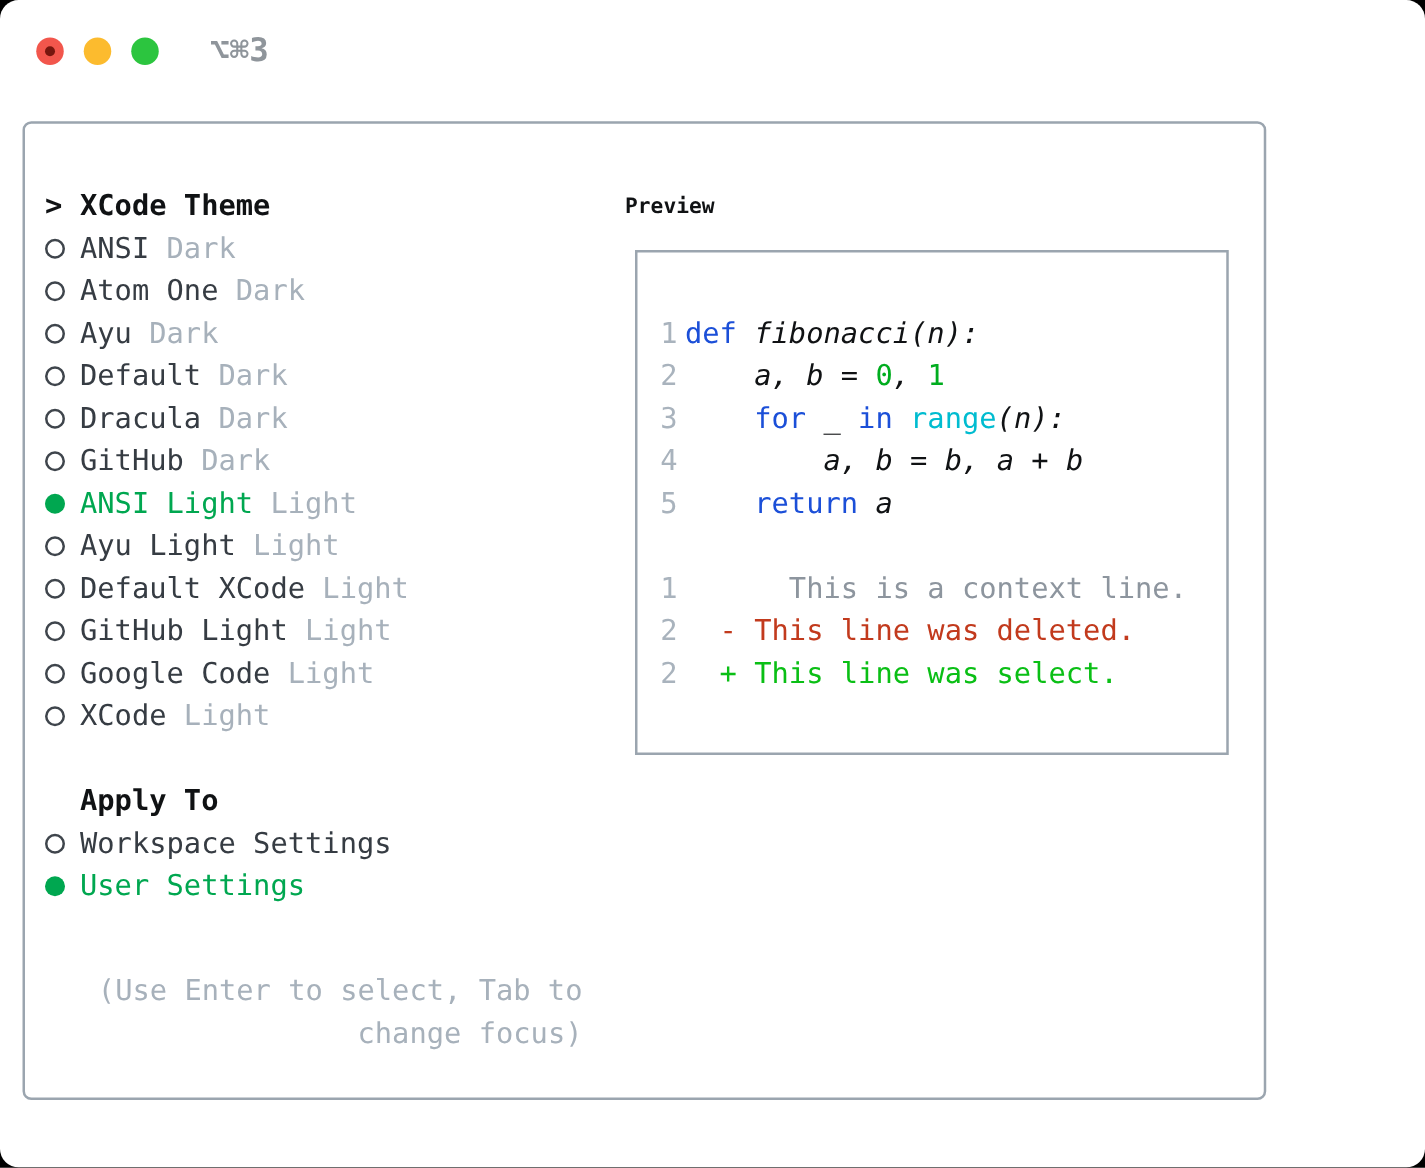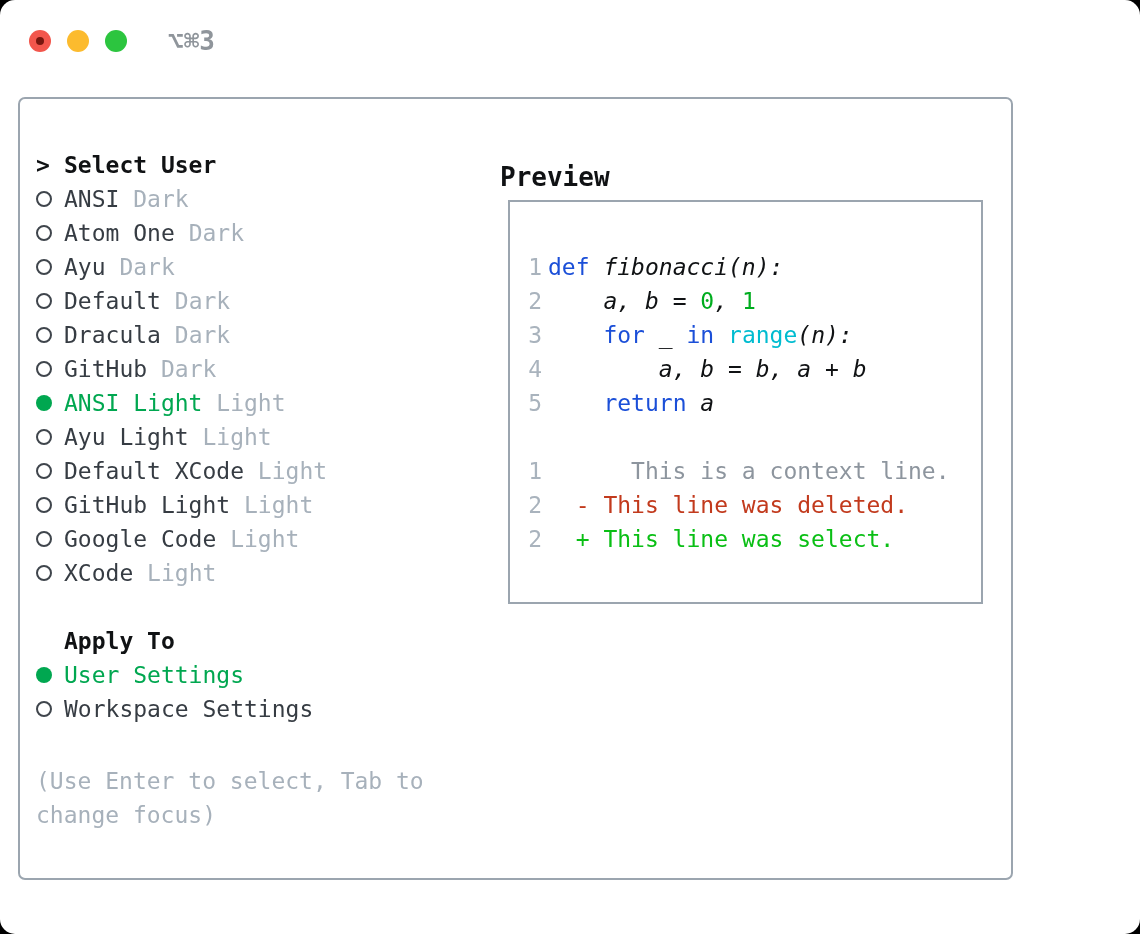--- a/index.html
+++ b/index.html
@@ -32,24 +32,24 @@
   .row{display:flex;align-items:center;height:34px;white-space:pre;}
   .row .glyph{width:28px;flex:none;display:flex;align-items:center;}
   .caret{font-weight:bold;color:var(--header-black);}
   .hdr{font-weight:bold;color:var(--header-black);}
   .radio{width:16px;height:16px;border-radius:50%;border:2px solid #3f454c;flex:none;}
   .radio.on{border:none;background:var(--accent-green);}
   .opt-name{color:var(--text-dark);}
   .opt-variant{color:var(--text-muted);}
   .sel .opt-name{color:var(--accent-green);}
   .spacer{height:34px;}
-  .hint{margin-top:4px;width:430px;line-height:34px;color:var(--text-muted);}
+  .hint{margin-top:16px;width:430px;line-height:34px;color:var(--text-muted);text-align:right;}
   
   .preview-label{position:absolute;left:480px;top:49px;height:34px;display:flex;align-items:center;
-    font-size:26px;font-weight:bold;color:var(--header-black);margin-top:12px;}
+    font-size:17px;font-weight:bold;color:var(--header-black);}
   .preview-box{position:absolute;left:488px;top:101px;width:475px;height:404px;
     border:2px solid var(--border-gray);padding:48px 0 0 18px;font-size:23px;}
   .pline{display:flex;align-items:center;height:34px;white-space:pre;}
   .ln{width:14px;flex:none;text-align:right;color:var(--line-number);margin-right:6px;}
   .code{color:var(--header-black);}
   .tok-keyword{color:var(--keyword-blue);}
   .tok-builtin{color:var(--builtin-cyan);}
   .tok-number{color:var(--number-green);}
   .tok-variable{font-style:italic;color:var(--header-black);}
   .tok-plain{color:var(--header-black);font-style:italic;}
@@ -69,21 +69,21 @@
     <span class="dot yellow"></span>
     <span class="dot green"></span>
     <span class="window-title">⌥⌘3</span>
   </div>
 
   <div class="main-box">
 
     <div class="left-col">
       <div class="row">
         <span class="glyph caret">&gt;</span>
-        <span class="hdr">Select User</span>
+        <span class="hdr">XCode Theme</span>
       </div>
       <div id="theme-list">
           <div class="row"><span class="glyph"><span class="radio"></span></span><span class="opt-name">ANSI</span><span class="opt-variant"> Dark</span></div>
           <div class="row"><span class="glyph"><span class="radio"></span></span><span class="opt-name">Atom One</span><span class="opt-variant"> Dark</span></div>
           <div class="row"><span class="glyph"><span class="radio"></span></span><span class="opt-name">Ayu</span><span class="opt-variant"> Dark</span></div>
           <div class="row"><span class="glyph"><span class="radio"></span></span><span class="opt-name">Default</span><span class="opt-variant"> Dark</span></div>
           <div class="row"><span class="glyph"><span class="radio"></span></span><span class="opt-name">Dracula</span><span class="opt-variant"> Dark</span></div>
           <div class="row"><span class="glyph"><span class="radio"></span></span><span class="opt-name">GitHub</span><span class="opt-variant"> Dark</span></div>
           <div class="row sel"><span class="glyph"><span class="radio on"></span></span><span class="opt-name">ANSI Light</span><span class="opt-variant"> Light</span></div>
           <div class="row"><span class="glyph"><span class="radio"></span></span><span class="opt-name">Ayu Light</span><span class="opt-variant"> Light</span></div>
@@ -91,22 +91,22 @@
           <div class="row"><span class="glyph"><span class="radio"></span></span><span class="opt-name">GitHub Light</span><span class="opt-variant"> Light</span></div>
           <div class="row"><span class="glyph"><span class="radio"></span></span><span class="opt-name">Google Code</span><span class="opt-variant"> Light</span></div>
           <div class="row"><span class="glyph"><span class="radio"></span></span><span class="opt-name">XCode</span><span class="opt-variant"> Light</span></div>
         </div>
       <div class="spacer"></div>
       <div class="row">
         <span class="glyph"></span>
         <span class="hdr">Apply To</span>
       </div>
       <div id="apply-list">
+          <div class="row"><span class="glyph"><span class="radio"></span></span><span class="opt-name">Workspace Settings</span></div>
           <div class="row sel"><span class="glyph"><span class="radio on"></span></span><span class="opt-name">User Settings</span></div>
-          <div class="row"><span class="glyph"><span class="radio"></span></span><span class="opt-name">Workspace Settings</span></div>
         </div>
       <div class="spacer"></div>
       <div class="hint">(Use Enter to select, Tab to change focus)</div>
     </div>
 
     <div class="preview-label">Preview</div>
 
     <div class="preview-box">
       <div id="code-lines">
           <div class="pline"><span class="ln">1</span><span class="code"><span class="tok-keyword">def</span><span class="tok-plain"> fibonacci(n):</span></span></div>

